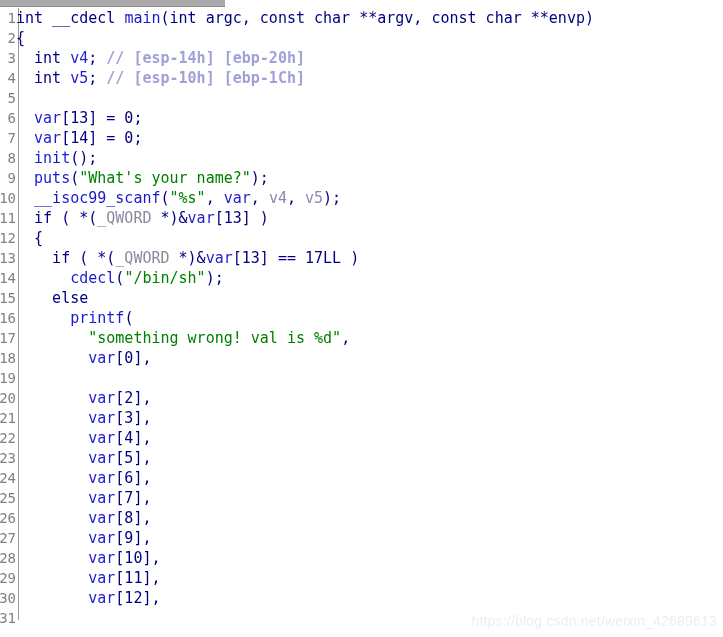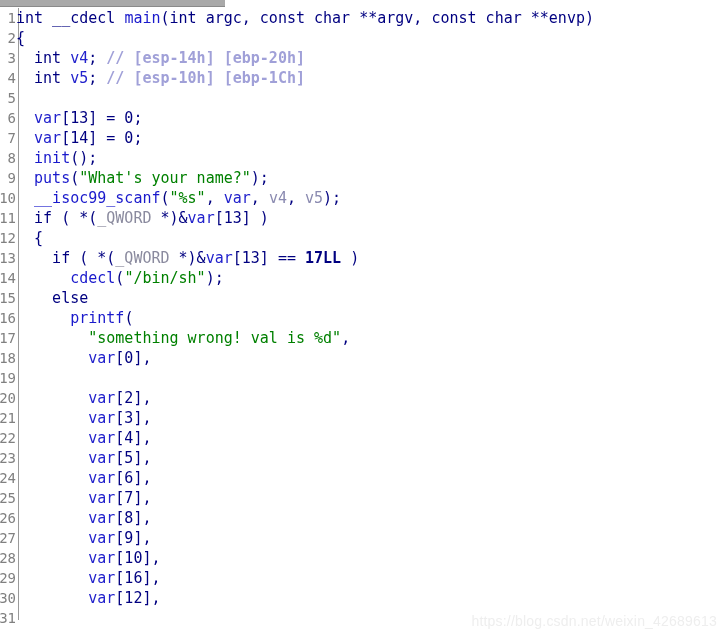--- a/index.html
+++ b/index.html
@@ -77,21 +77,21 @@
     white-space: pre;
   }
 
   
   .t-plain   { color: #000080; }
   .t-ident   { color: #2222cc; }           
   .t-func    { color: #1a1acc; }           
   .t-string  { color: #008000; }           
   .t-comment { color: #a0a0d8; font-weight: bold; }           
   .t-type    { color: #8a8a9e; }           
-  .t-num     { color: #000080; font-weight: bold; }           
+  .t-num     { color: #000080; }           
   .t-dim     { color: #8a8ab0; }           
 
   
   #watermark {
     position: absolute;
     right: 6px;
     bottom: 8px;
     font-family: "Liberation Sans", sans-serif;
     font-size: 14px;
     color: #eeeeee;
@@ -130,19 +130,19 @@
       <div class="code-line"><span class="lineno">19</span></div>
       <div class="code-line"><span class="lineno">20</span><span class="linetext"><span class="t-plain">        </span><span class="t-ident">var</span><span class="t-plain">[2],</span></span></div>
       <div class="code-line"><span class="lineno">21</span><span class="linetext"><span class="t-plain">        </span><span class="t-ident">var</span><span class="t-plain">[3],</span></span></div>
       <div class="code-line"><span class="lineno">22</span><span class="linetext"><span class="t-plain">        </span><span class="t-ident">var</span><span class="t-plain">[4],</span></span></div>
       <div class="code-line"><span class="lineno">23</span><span class="linetext"><span class="t-plain">        </span><span class="t-ident">var</span><span class="t-plain">[5],</span></span></div>
       <div class="code-line"><span class="lineno">24</span><span class="linetext"><span class="t-plain">        </span><span class="t-ident">var</span><span class="t-plain">[6],</span></span></div>
       <div class="code-line"><span class="lineno">25</span><span class="linetext"><span class="t-plain">        </span><span class="t-ident">var</span><span class="t-plain">[7],</span></span></div>
       <div class="code-line"><span class="lineno">26</span><span class="linetext"><span class="t-plain">        </span><span class="t-ident">var</span><span class="t-plain">[8],</span></span></div>
       <div class="code-line"><span class="lineno">27</span><span class="linetext"><span class="t-plain">        </span><span class="t-ident">var</span><span class="t-plain">[9],</span></span></div>
       <div class="code-line"><span class="lineno">28</span><span class="linetext"><span class="t-plain">        </span><span class="t-ident">var</span><span class="t-plain">[10],</span></span></div>
-      <div class="code-line"><span class="lineno">29</span><span class="linetext"><span class="t-plain">        </span><span class="t-ident">var</span><span class="t-plain">[16],</span></span></div>
+      <div class="code-line"><span class="lineno">29</span><span class="linetext"><span class="t-plain">        </span><span class="t-ident">var</span><span class="t-plain">[11],</span></span></div>
       <div class="code-line"><span class="lineno">30</span><span class="linetext"><span class="t-plain">        </span><span class="t-ident">var</span><span class="t-plain">[12],</span></span></div>
       <div class="code-line"><span class="lineno">31</span></div>
     </div>
 </div>
 
 <div id="watermark">https://blog.csdn.net/weixin_42689613</div>
 
 </body></html>

